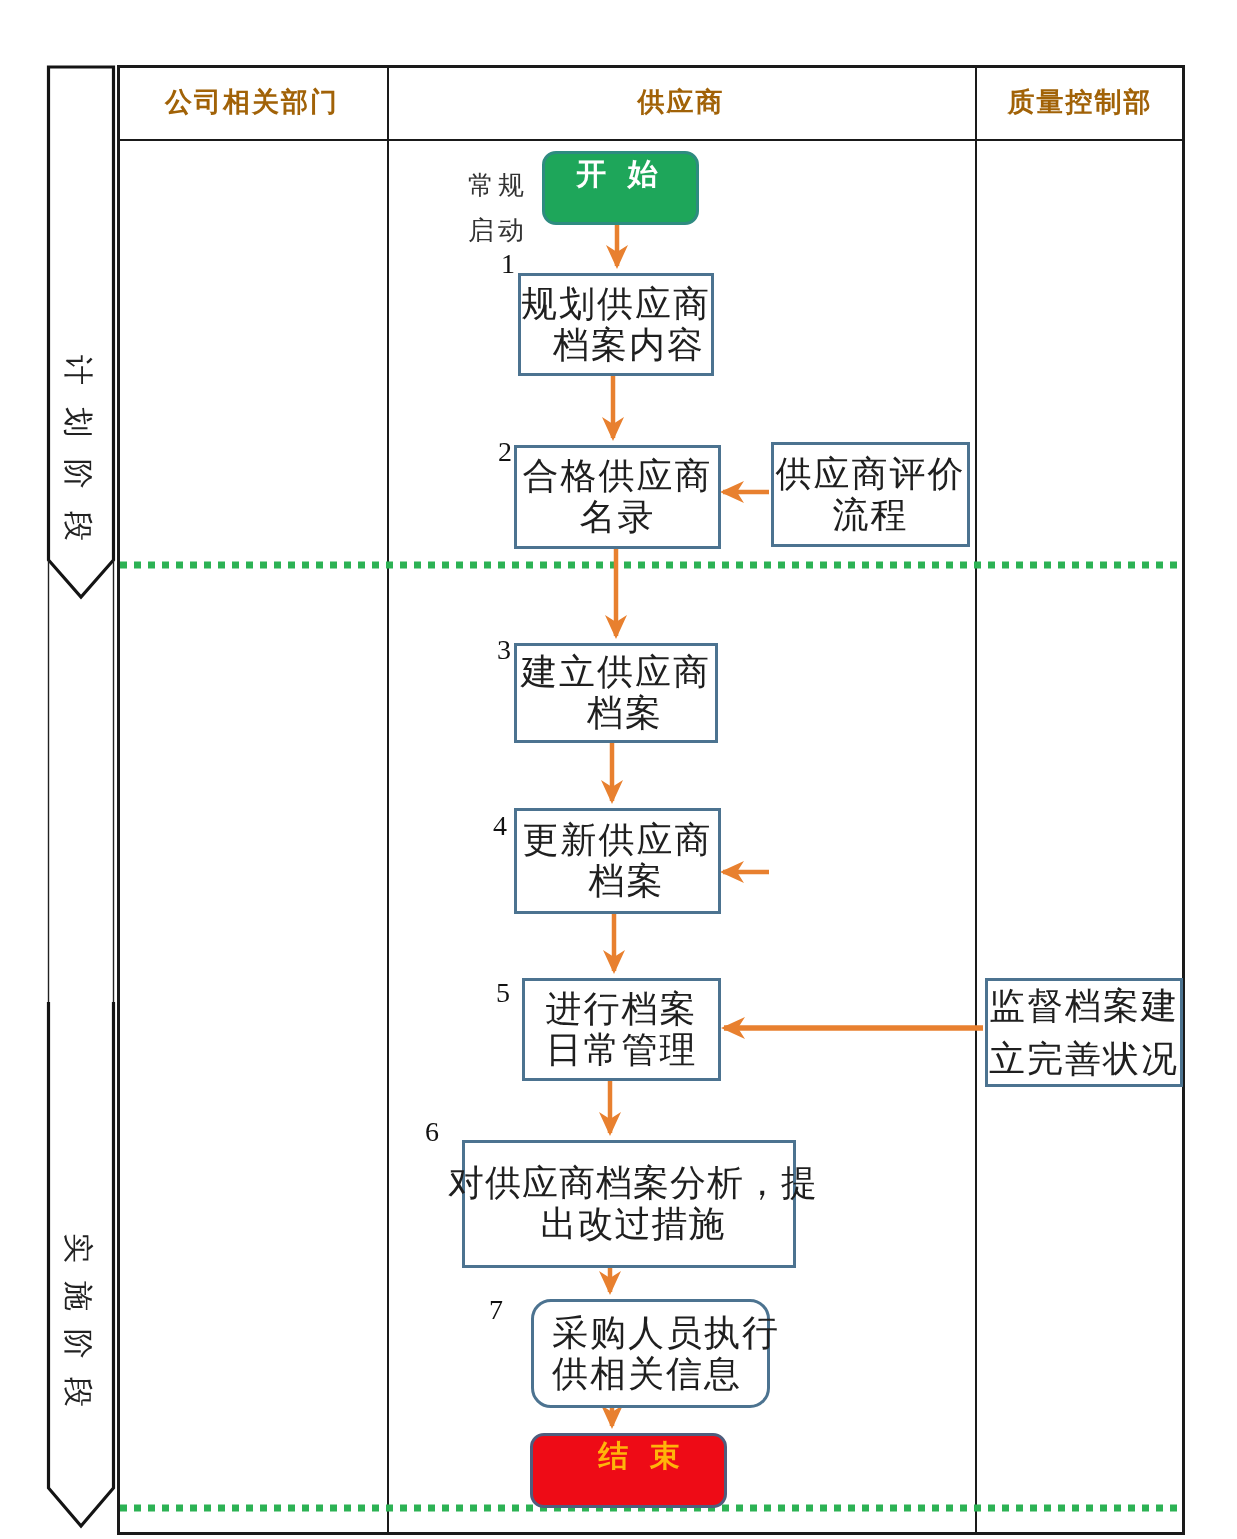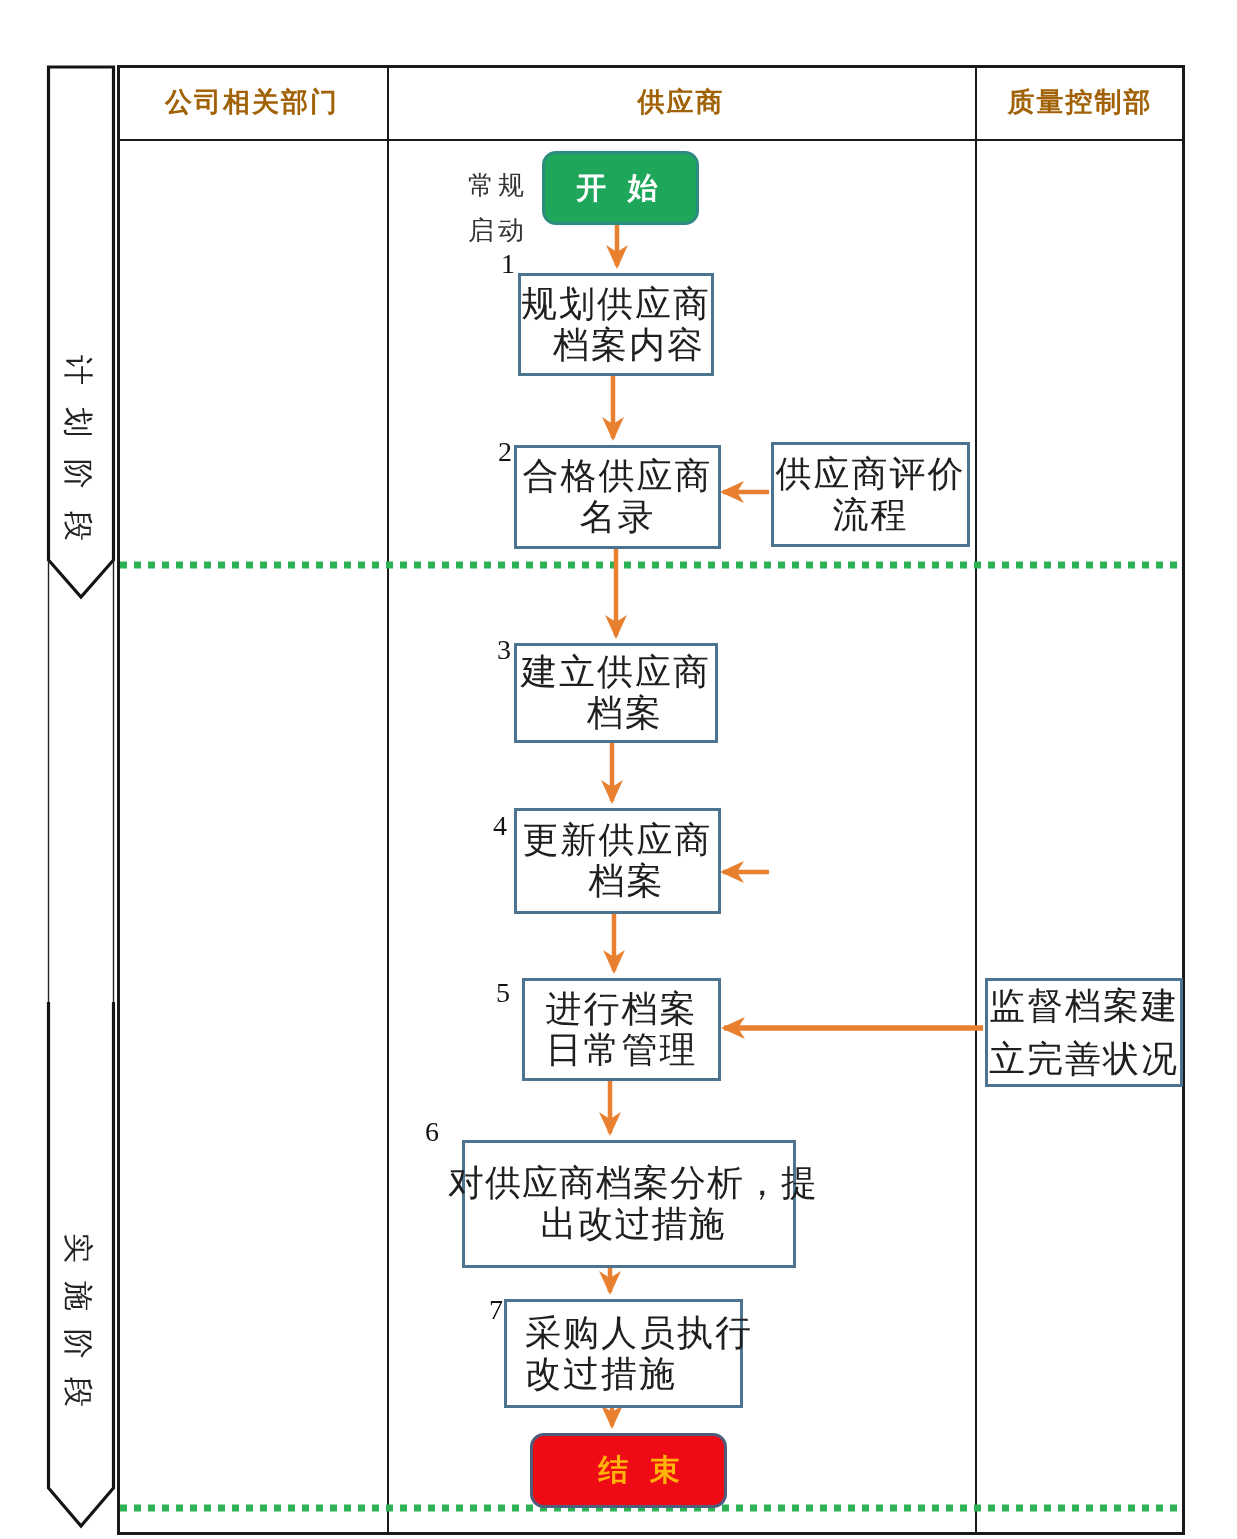--- a/index.html
+++ b/index.html
@@ -26,21 +26,21 @@
   
   .lane-head{position:absolute;top:65px;height:74px;display:flex;align-items:center;justify-content:center;
     font-size:27px;font-weight:bold;color:#a16207;letter-spacing:2px;}
   
   .pbox{position:absolute;border:3px solid var(--box-border);background:#fff;
     display:flex;flex-direction:column;align-items:center;justify-content:center;
     font-size:36px;line-height:41px;letter-spacing:2px;text-align:center;color:var(--text);}
   .pbox .bl{display:block;white-space:nowrap;}
   .pbox.align-left{align-items:flex-start;padding-left:18px;text-align:left;}
   
-  .terminal{position:absolute;display:flex;align-items:center;justify-content:center;
+  .terminal{position:absolute;display:flex;align-items:flex-start;justify-content:center;
     border-radius:14px;font-size:30px;font-weight:bold;letter-spacing:7px;}
   .terminal.start{background:var(--start-fill);border:3px solid var(--start-border);color:#fff;}
   .terminal.end{background:var(--end-fill);border:3px solid var(--end-border);color:var(--end-text);padding-left:28px;}
   
   .stepnum{position:absolute;font-size:28px;color:#111;}
   
   .annot{position:absolute;font-size:26px;line-height:45px;text-align:center;color:#333;letter-spacing:4px;}
   .annot .bl{display:block;white-space:nowrap;}
   
   .phase-char{position:absolute;width:36px;height:36px;display:flex;align-items:center;justify-content:center;
@@ -158,23 +158,23 @@
     <span class="bl" style="text-indent:18px;">档案</span>
   </div>
   <div class="pbox" style="left:522px;top:978px;width:193px;height:97px;">
     <span class="bl">进行档案</span>
     <span class="bl">日常管理</span>
   </div>
   <div class="pbox" style="left:462px;top:1140px;width:320px;height:122px;letter-spacing:1px;padding-left:8px;">
     <span class="bl">对供应商档案分析，提</span>
     <span class="bl">出改过措施</span>
   </div>
-  <div class="pbox align-left" style="left:504px;top:1299px;width:215px;height:103px;">
+  <div class="pbox align-left" style="left:531px;top:1299px;width:215px;height:103px;border-radius:20px;">
     <span class="bl">采购人员执行</span>
-    <span class="bl">改过措施</span>
+    <span class="bl">供相关信息</span>
   </div>
 
   <div class="pbox" style="left:771px;top:442px;width:193px;height:99px;">
     <span class="bl">供应商评价</span>
     <span class="bl">流程</span>
   </div>
   <div class="pbox" style="left:985px;top:978px;width:192px;height:103px;gap:12px;">
     <span class="bl">监督档案建</span>
     <span class="bl">立完善状况</span>
   </div>

